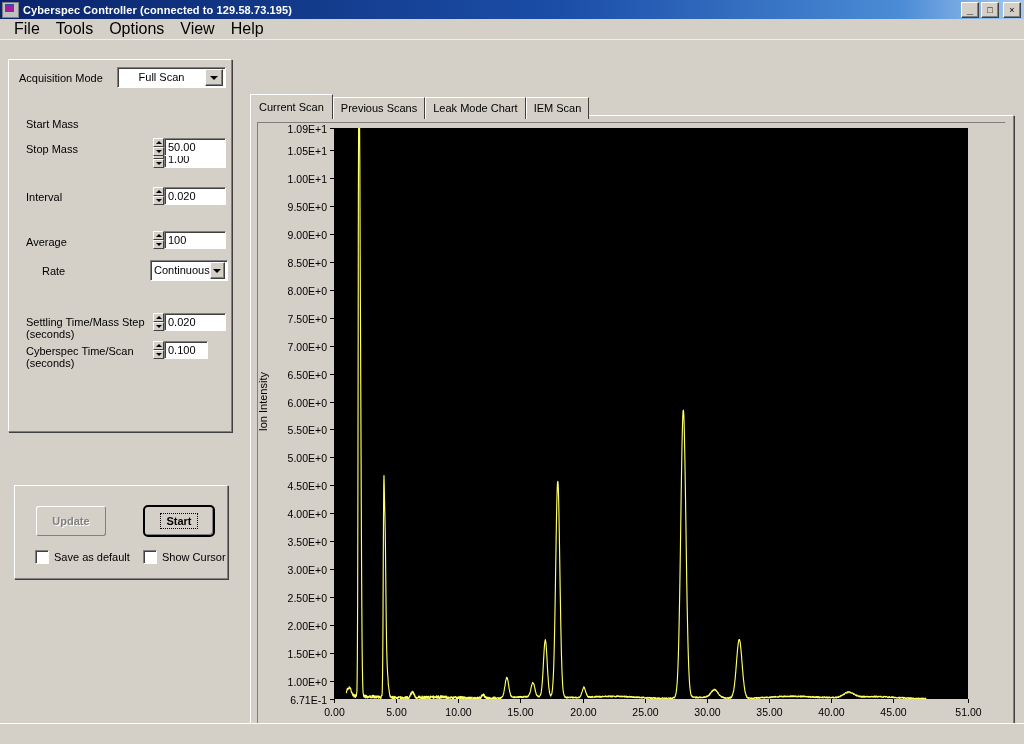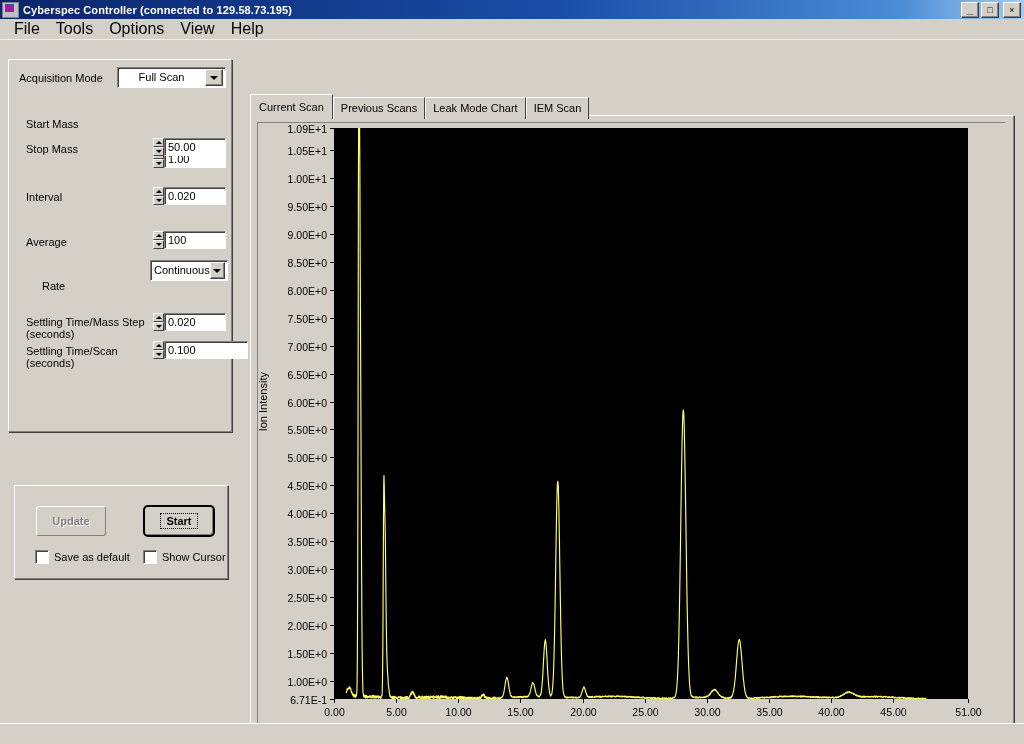--- a/index.html
+++ b/index.html
@@ -262,21 +262,21 @@
             <div class="sb up">
               <i></i>
             </div>
             <div class="sb dn">
               <i></i>
             </div>
           </div>
         <div class="ninp">100</div>
       </div>
 
-      <div class="ctrl-label" style="left:17px;top:220px;padding-left:16px;">Rate</div>
+      <div class="ctrl-label" style="left:17px;top:205px;padding-left:16px;">Rate</div>
       <div class="combo" style="left:141px;top:200px;width:76px;">
         <div class="cval left">Continuous</div>
         <div class="carrow">
             <i></i>
           </div>
       </div>
 
       <div class="ctrl-label" style="left:17px;top:256px;">Settling Time/Mass Step</div>
       <div class="ctrl-label" style="left:17px;top:268px;">(seconds)</div>
       <div class="numfield" style="left:144px;top:253px;width:73px;">
@@ -284,23 +284,23 @@
             <div class="sb up">
               <i></i>
             </div>
             <div class="sb dn">
               <i></i>
             </div>
           </div>
         <div class="ninp">0.020</div>
       </div>
 
-      <div class="ctrl-label" style="left:17px;top:285px;">Settling Time/Scan</div>
+      <div class="ctrl-label" style="left:17px;top:285px;">Cyberspec Time/Scan</div>
       <div class="ctrl-label" style="left:17px;top:297px;">(seconds)</div>
-      <div class="numfield" style="left:144px;top:281px;width:95px;">
+      <div class="numfield" style="left:144px;top:281px;width:55px;">
         <div class="spin">
             <div class="sb up">
               <i></i>
             </div>
             <div class="sb dn">
               <i></i>
             </div>
           </div>
         <div class="ninp">0.100</div>
       </div>

